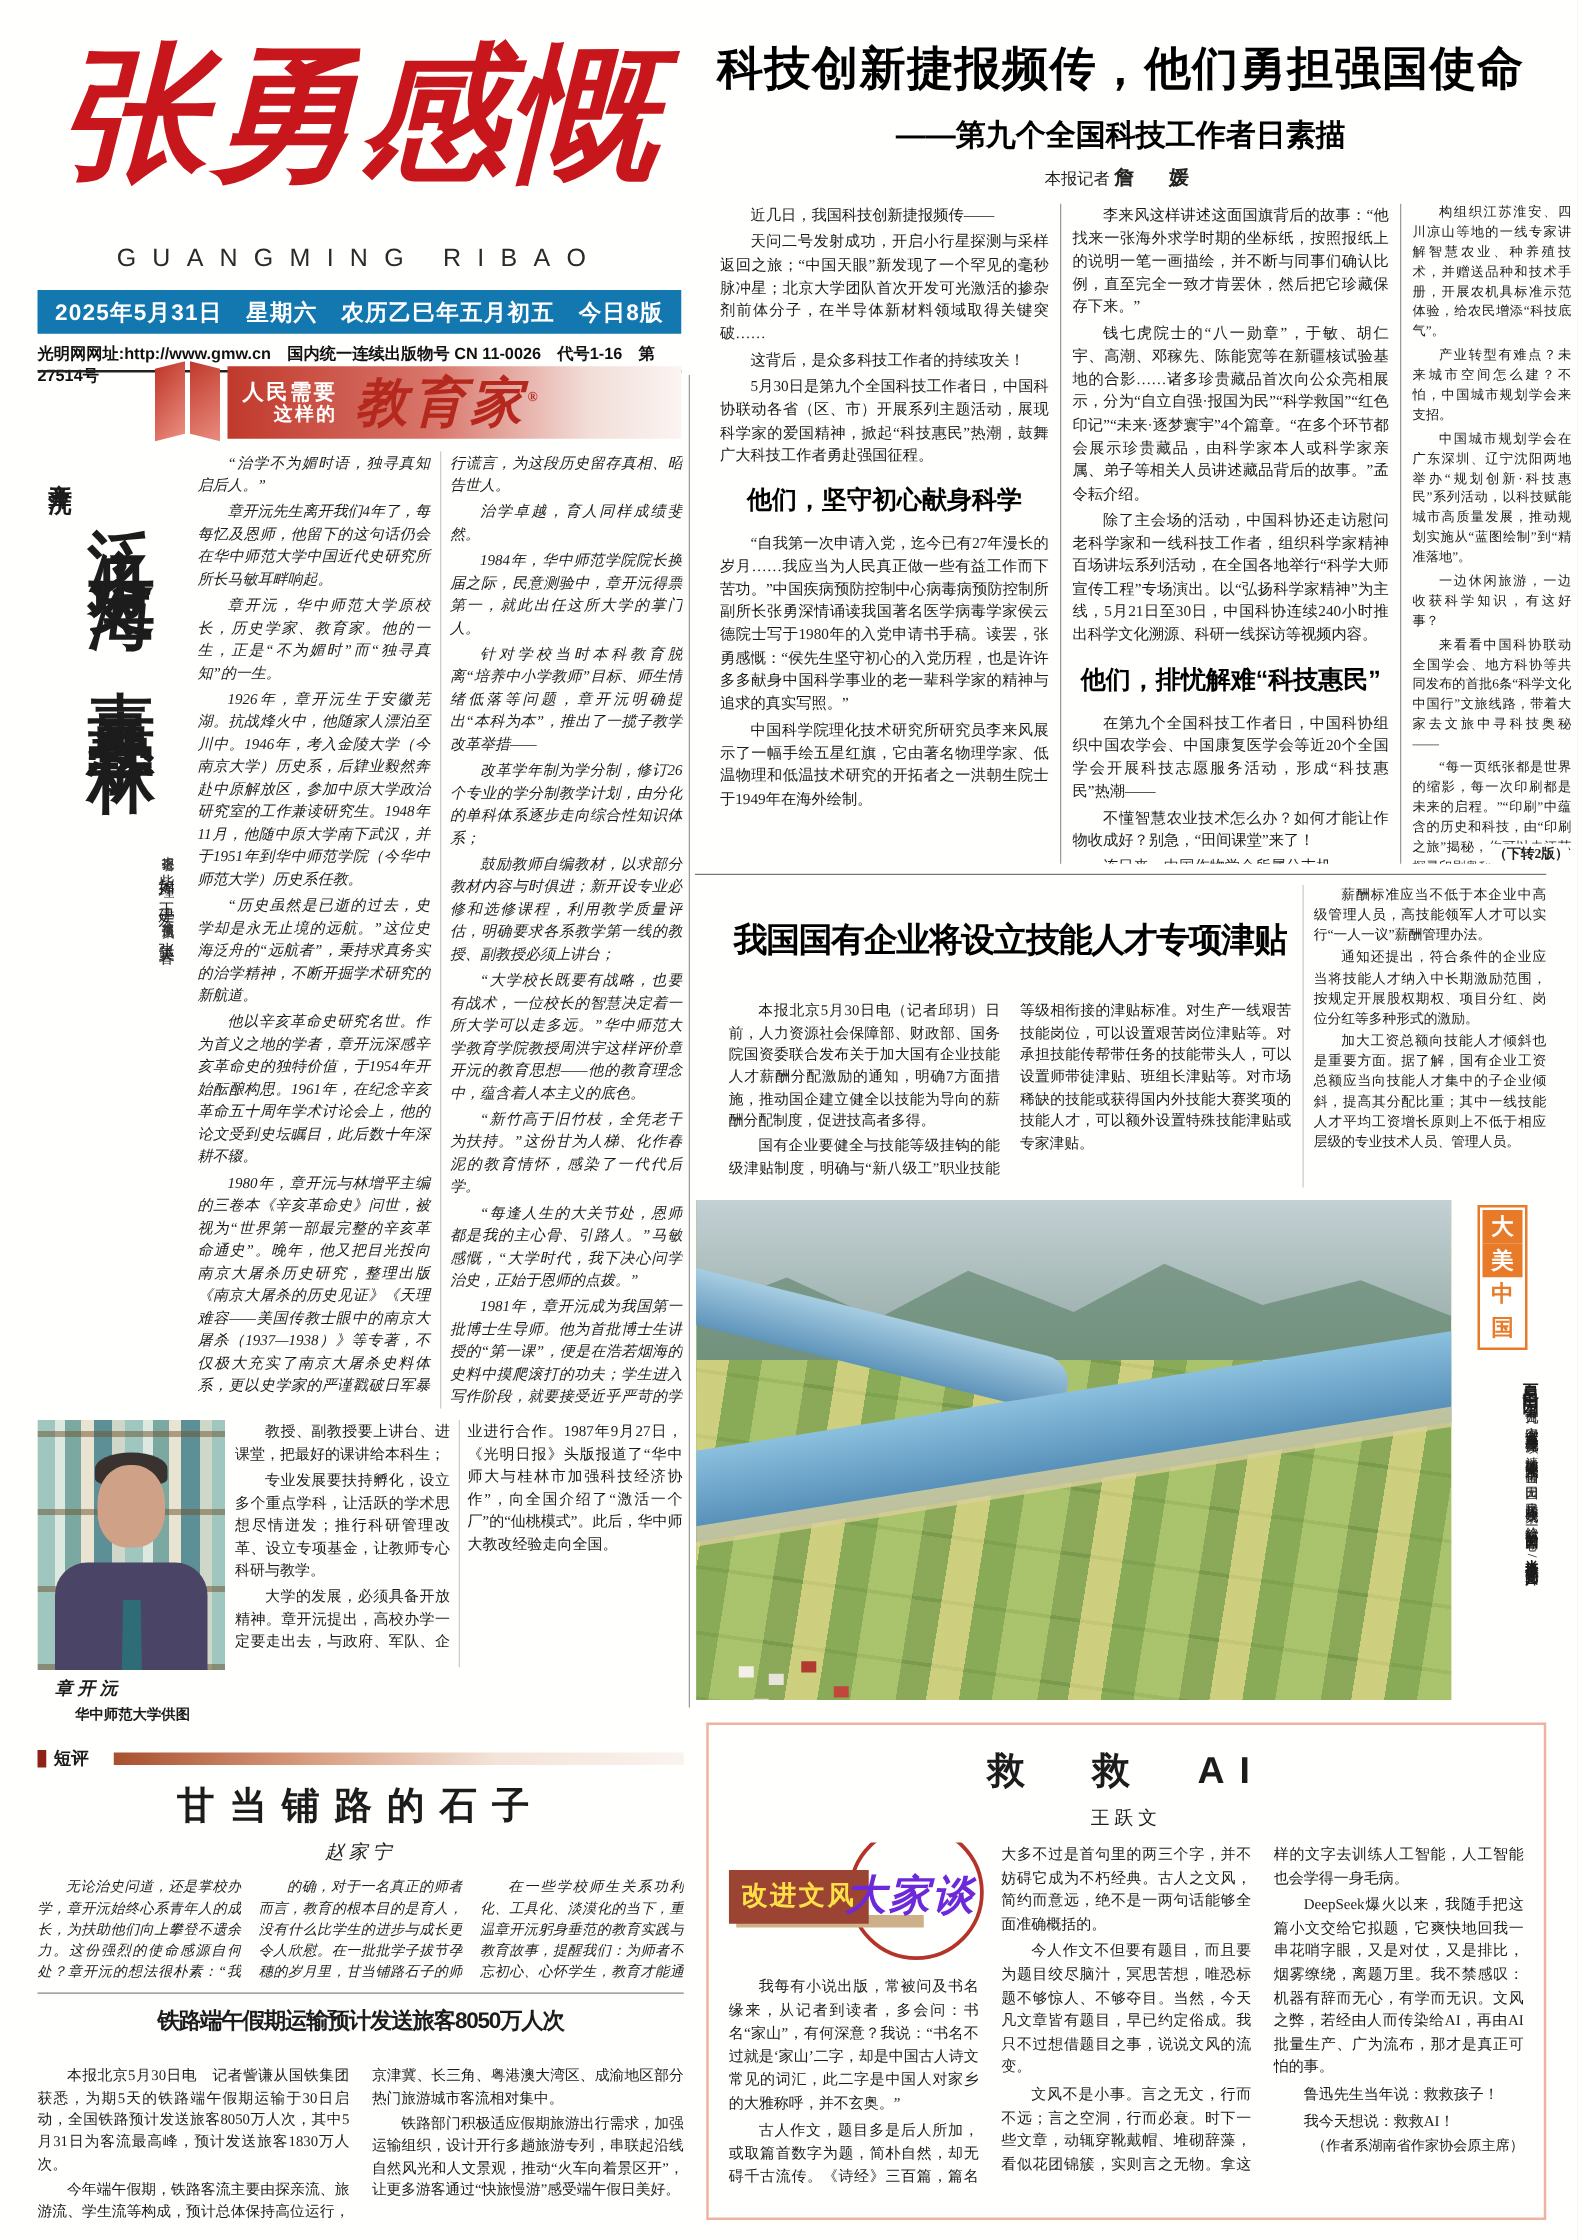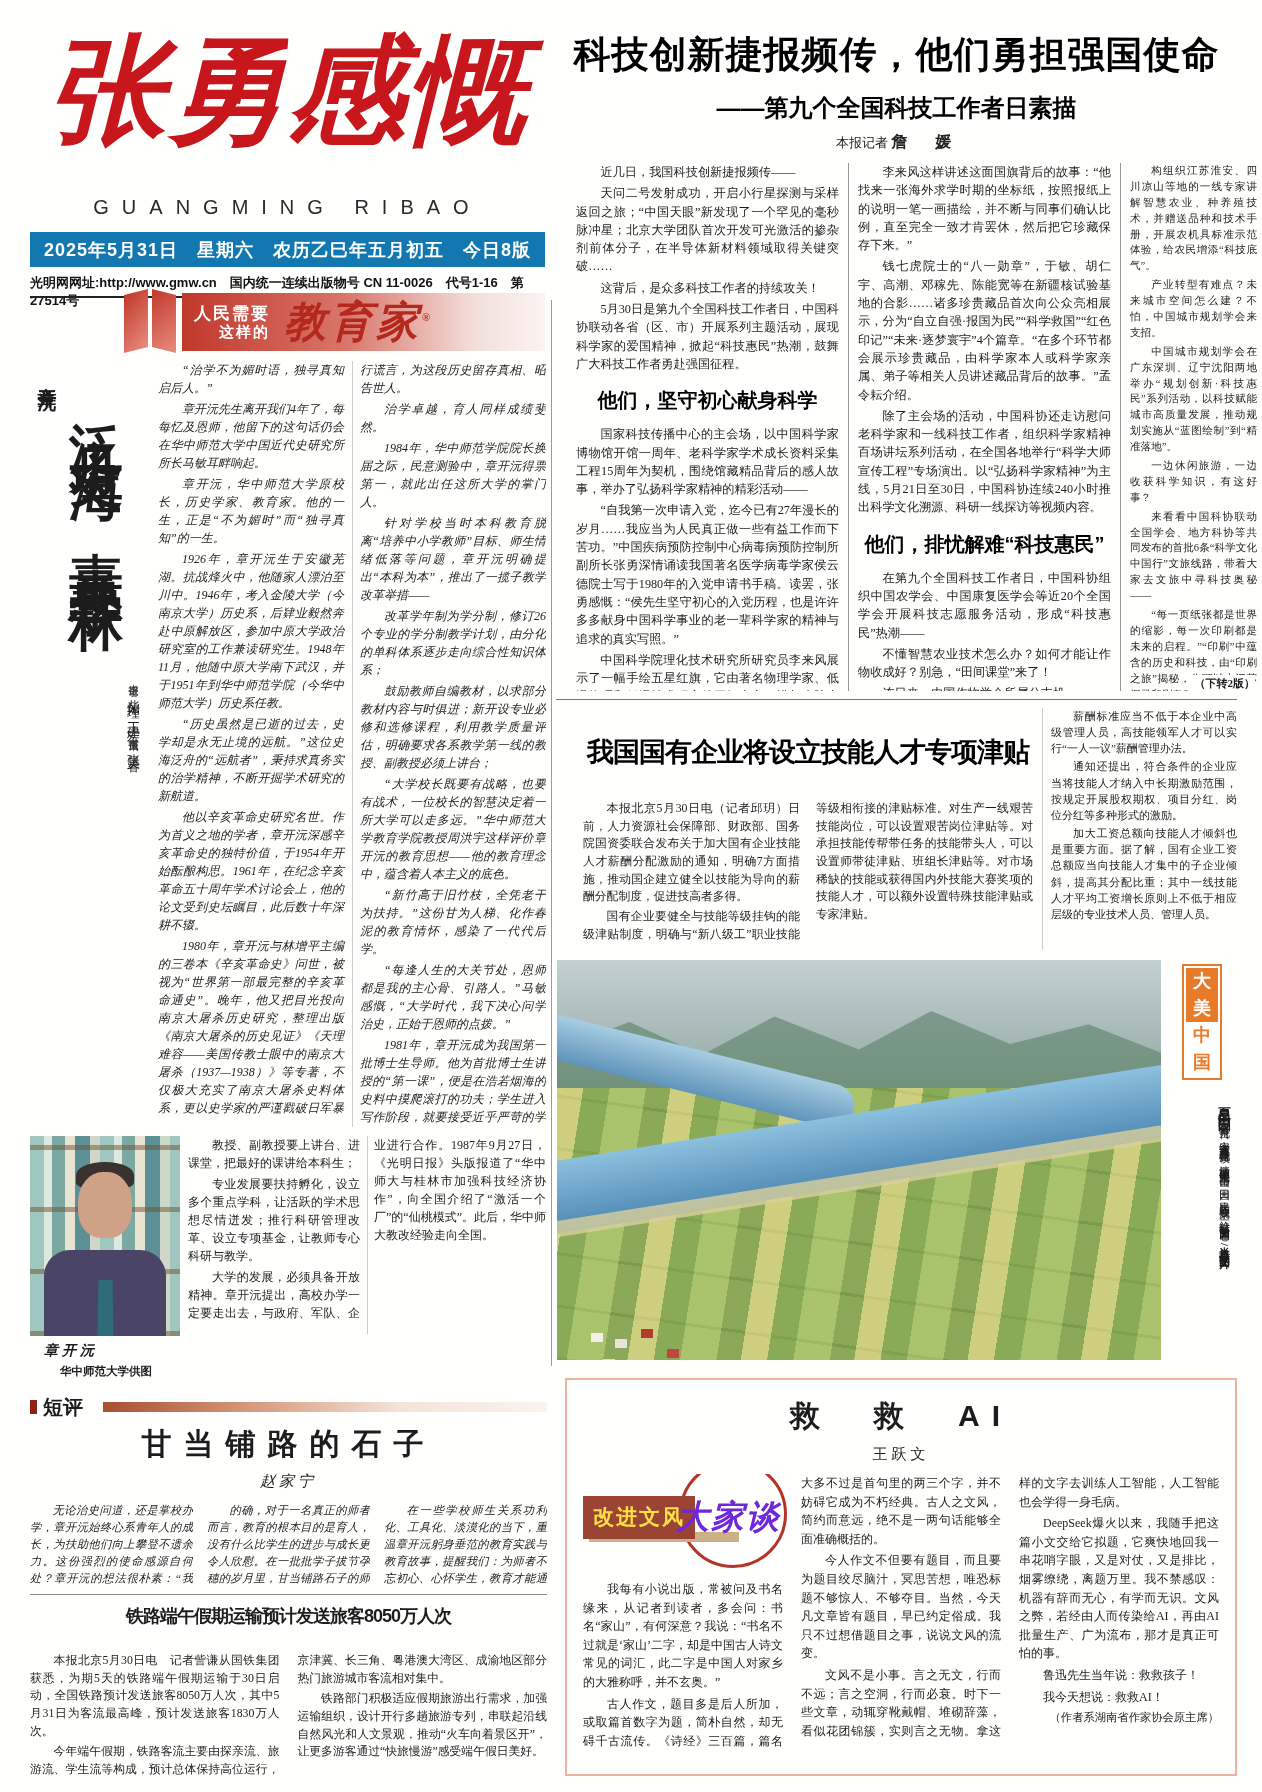--- a/index.html
+++ b/index.html
@@ -136,21 +136,21 @@
   .p-body{position:absolute;left:14px;bottom:-6px;width:122px;height:92px;background:#4a4566;border-radius:26px 26px 0 0;}
   .p-tie{position:absolute;left:68px;bottom:0;width:15px;height:58px;background:#2e6d78;transform:perspective(60px) rotateX(8deg);}
   .p-head{position:absolute;left:48px;top:36px;width:54px;height:66px;background:#cfa287;border-radius:46% 46% 42% 42%;}
   .p-hair{position:absolute;left:46px;top:26px;width:58px;height:26px;background:#39322f;border-radius:50% 50% 20% 20%;}
   .portrait-cap-name{left:44px;top:1342px;font-size:14px;letter-spacing:4px;font-style:italic;font-weight:700;}
   .portrait-cap-credit{left:60px;top:1364px;width:180px;font-weight:700;font-size:11.5px;}
 
   
   .cm-labelrow{left:30px;top:1400px;width:517px;height:14px;display:flex;align-items:center;}
   .cm-sq{width:7px;height:14px;background:#8e2218;margin-right:6px;}
-  .cm-label{font-family:"Liberation Sans","DejaVu Sans",sans-serif;font-weight:700;font-size:20px;margin-right:20px;}
+  .cm-label{font-family:"Liberation Sans","DejaVu Sans",sans-serif;font-weight:700;font-size:14px;margin-right:20px;}
   .cm-bar{flex:1;height:10px;background:linear-gradient(90deg,#a8502f,#d79a7c,#f3e3d8,#faf3ee);}
   .cm-head{left:30px;top:1424px;width:517px;text-align:center;font-weight:700;font-size:30px;letter-spacing:12px;}
   .cm-byline{left:30px;top:1472px;width:517px;text-align:center;font-size:15px;letter-spacing:4px;font-style:italic;}
   .cm-cols{left:30px;top:1502px;width:517px;height:86px;display:flex;gap:14px;}
   .cm-col{flex:1;overflow:hidden;font-size:11.3px;line-height:1.5;text-align:justify;font-style:italic;}
   .cm-col p{text-indent:2em;}
   .cm-rule{left:30px;top:1594px;width:517px;height:1px;background:#888;}
 
   
   .rw-head{left:30px;top:1604px;width:517px;text-align:center;font-family:"Liberation Sans","DejaVu Sans",sans-serif;
@@ -180,21 +180,20 @@
   <div class="abs lead-cols">
     <div class="lead-col col-a">
       <div>
           <p>近几日，我国科技创新捷报频传——</p>
           <p>天问二号发射成功，开启小行星探测与采样返回之旅；“中国天眼”新发现了一个罕见的毫秒脉冲星；北京大学团队首次开发可光激活的掺杂剂前体分子，在半导体新材料领域取得关键突破……</p>
           <p>这背后，是众多科技工作者的持续攻关！</p>
           <p>5月30日是第九个全国科技工作者日，中国科协联动各省（区、市）开展系列主题活动，展现科学家的爱国精神，掀起“科技惠民”热潮，鼓舞广大科技工作者勇赴强国征程。</p>
         </div>
       <p class="in-subhead">他们，坚守初心献身科学</p>
       <div>
-          <p>国家科技传播中心的主会场，以中国科学家博物馆开馆一周年、老科学家学术成长资料采集工程15周年为契机，围绕馆藏精品背后的感人故事，举办了弘扬科学家精神的精彩活动——</p>
           <p>“自我第一次申请入党，迄今已有27年漫长的岁月……我应当为人民真正做一些有益工作而下苦功。”中国疾病预防控制中心病毒病预防控制所副所长张勇深情诵读我国著名医学病毒学家侯云德院士写于1980年的入党申请书手稿。读罢，张勇感慨：“侯先生坚守初心的入党历程，也是许许多多献身中国科学事业的老一辈科学家的精神与追求的真实写照。”</p>
           <p>中国科学院理化技术研究所研究员李来风展示了一幅手绘五星红旗，它由著名物理学家、低温物理和低温技术研究的开拓者之一洪朝生院士于1949年在海外绘制。</p>
         </div>
     </div>
     <div class="lead-col col-b">
       <div>
           <p>李来风这样讲述这面国旗背后的故事：“他找来一张海外求学时期的坐标纸，按照报纸上的说明一笔一画描绘，并不断与同事们确认比例，直至完全一致才肯罢休，然后把它珍藏保存下来。”</p>
           <p>钱七虎院士的“八一勋章”，于敏、胡仁宇、高潮、邓稼先、陈能宽等在新疆核试验基地的合影……诸多珍贵藏品首次向公众亮相展示，分为“自立自强·报国为民”“科学救国”“红色印记”“未来·逐梦寰宇”4个篇章。“在多个环节都会展示珍贵藏品，由科学家本人或科学家亲属、弟子等相关人员讲述藏品背后的故事。”孟令耘介绍。</p>
           <p>除了主会场的活动，中国科协还走访慰问老科学家和一线科技工作者，组织科学家精神百场讲坛系列活动，在全国各地举行“科学大师宣传工程”专场演出。以“弘扬科学家精神”为主线，5月21日至30日，中国科协连续240小时推出科学文化溯源、科研一线探访等视频内容。</p>
         </div>

